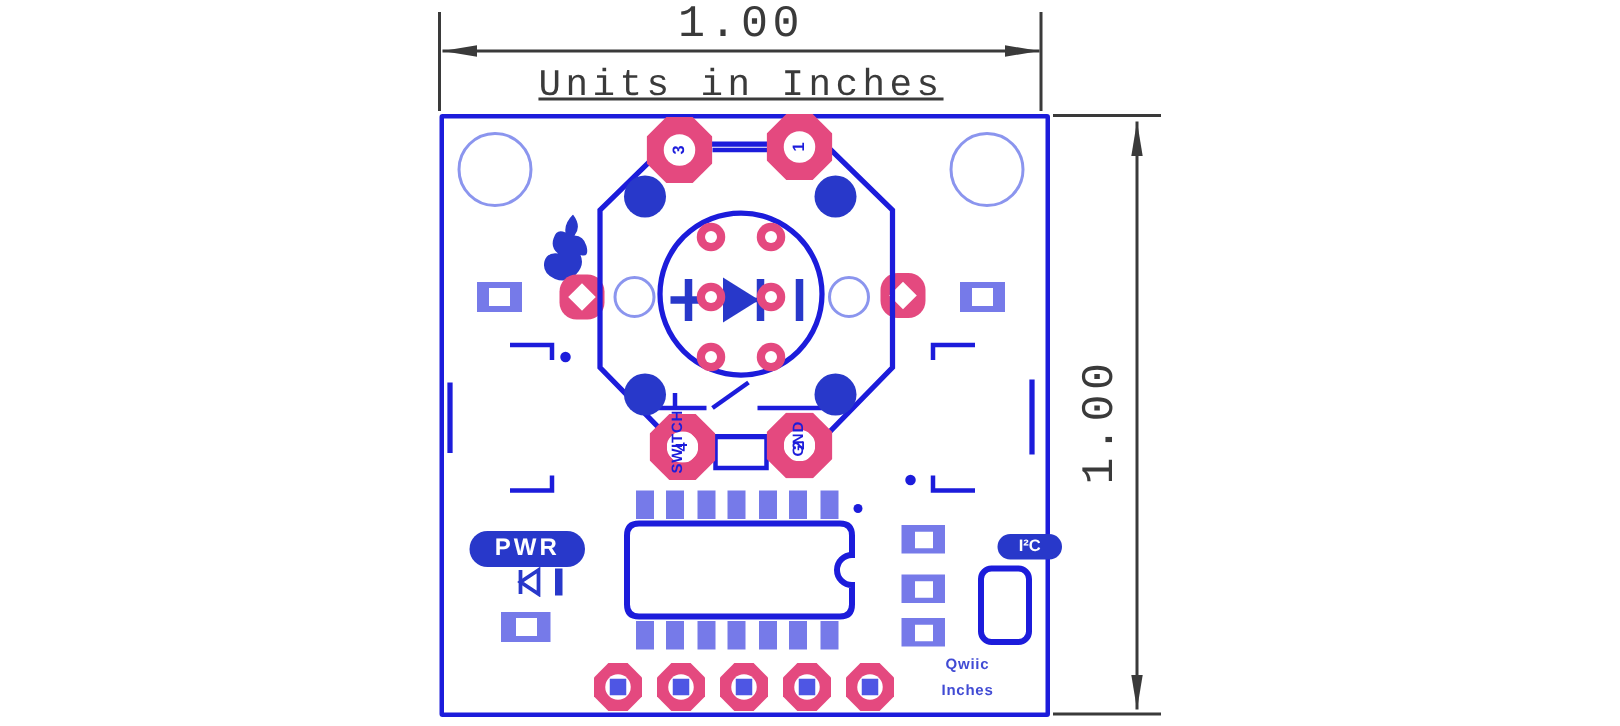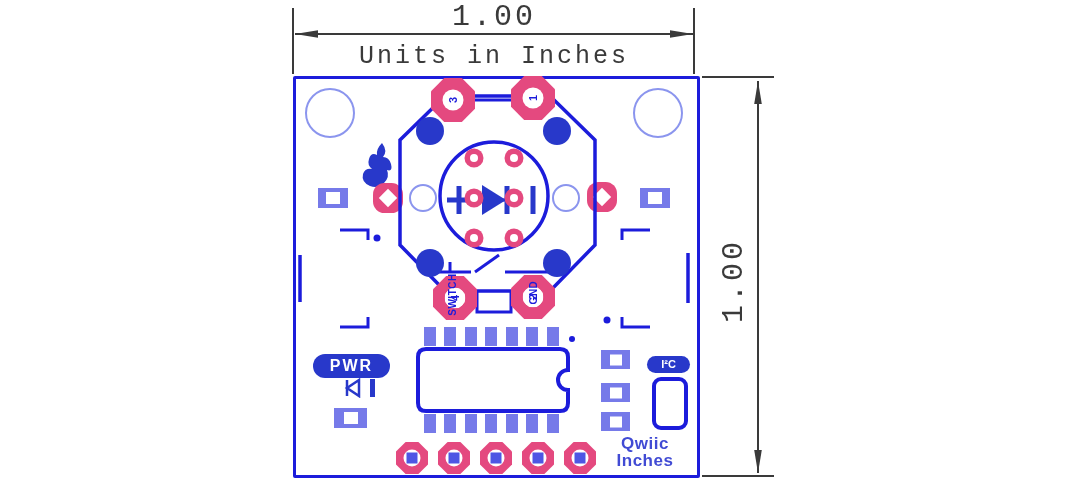--- a/index.html
+++ b/index.html
@@ -38,41 +38,41 @@
                width:17px;height:17px;background:#fff;border-radius:50%;}
   .thpad .sq{position:absolute;left:50%;top:50%;transform:translate(-50%,-50%);
              width:11px;height:11px;background:var(--padsq);}
   .donutd{position:absolute;width:30px;height:30px;background:var(--pink);border-radius:38%;}
   .donutd .dia{position:absolute;left:50%;top:50%;transform:translate(-50%,-50%) rotate(45deg);
                width:13px;height:13px;background:#fff;}
   .vlabel{position:absolute;color:var(--silk);font-size:10px;font-weight:bold;
           text-align:center;transform:rotate(-90deg);letter-spacing:0.5px;white-space:nowrap;}
   .stadium{position:absolute;background:var(--fill);color:#fff;font-weight:bold;
            text-align:center;border-radius:13px;}
-  .product{position:absolute;color:#414bd4;font-weight:bold;font-size:17px;
+  .product{position:absolute;color:#414bd4;font-weight:bold;font-size:10px;
            line-height:17px;text-align:center;letter-spacing:0.5px;}
   .connector{position:absolute;box-sizing:border-box;border:4px solid var(--silk);
              border-radius:9px;background:#fff;}
   svg{display:block;}
 </style>
 </head>
 <body>
 
 <div class="stage">
 
   <div>
     <div class="extv" style="left:292px;top:8px;height:66px;"></div>
     <div class="extv" style="left:693px;top:8px;height:66px;"></div>
     <div class="dimtext" style="left:404px;top:0px;width:180px;">1.00</div>
     <svg class="abs" style="left:292px;top:27px;" width="404" height="14">
       <line x1="3" y1="7" x2="401" y2="7" stroke="#3a3a3a" stroke-width="2"></line>
       <polygon points="3,7 26,3.2 26,10.8" fill="#3a3a3a"></polygon>
       <polygon points="401,7 378,3.2 378,10.8" fill="#3a3a3a"></polygon>
     </svg>
-    <div class="dimtext units" style="left:344px;top:42px;width:300px;">Units in Inches</div>
+    <div class="dimtext units" style="left:344px;top:42px;width:300px;text-decoration:underline;">Units in Inches</div>
   </div>
 
   <div>
     <div class="exth" style="left:702px;top:76px;width:72px;"></div>
     <div class="exth" style="left:702px;top:475px;width:72px;"></div>
     <svg class="abs" style="left:751px;top:78px;" width="14" height="398">
       <line x1="7" y1="3" x2="7" y2="395" stroke="#3a3a3a" stroke-width="2"></line>
       <polygon points="7,3 3.2,26 10.8,26" fill="#3a3a3a"></polygon>
       <polygon points="7,395 3.2,372 10.8,372" fill="#3a3a3a"></polygon>
     </svg>
@@ -220,21 +220,21 @@
     <div class="smdpad" style="left:305px;top:271px;width:29px;height:19px;">
       <div class="win" style="width:12px;height:11px;"></div>
     </div>
     <div class="smdpad" style="left:305px;top:304px;width:29px;height:19px;">
       <div class="win" style="width:12px;height:11px;"></div>
     </div>
     <div class="smdpad" style="left:305px;top:333px;width:29px;height:19px;">
       <div class="win" style="width:12px;height:11px;"></div>
     </div>
 
-    <div class="stadium" style="left:351px;top:277px;width:43px;height:17px;font-size:11px;line-height:17px;">I²C</div>
+    <div class="stadium" style="left:369px;top:277px;width:43px;height:17px;font-size:11px;line-height:17px;">I²C</div>
     <div class="connector" style="left:356px;top:298px;width:36px;height:53px;"></div>
 
     <div class="product" style="left:300px;top:356px;width:98px;">
       <span style="display:block;">Qwiic</span>
       <span style="display:block;">Inches</span>
     </div>
 
     <div class="thpad oct" style="left:100px;top:363px;">
       <div class="hole"></div>
         <div class="sq"></div>

